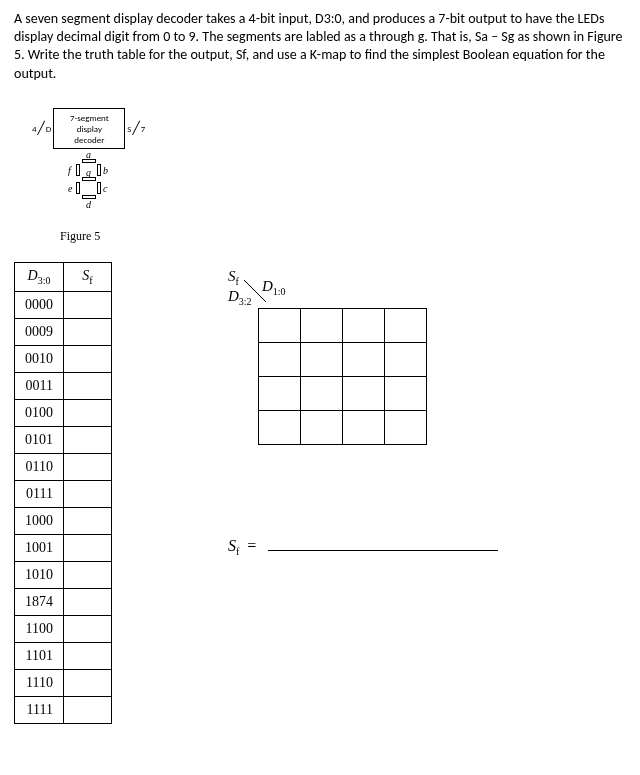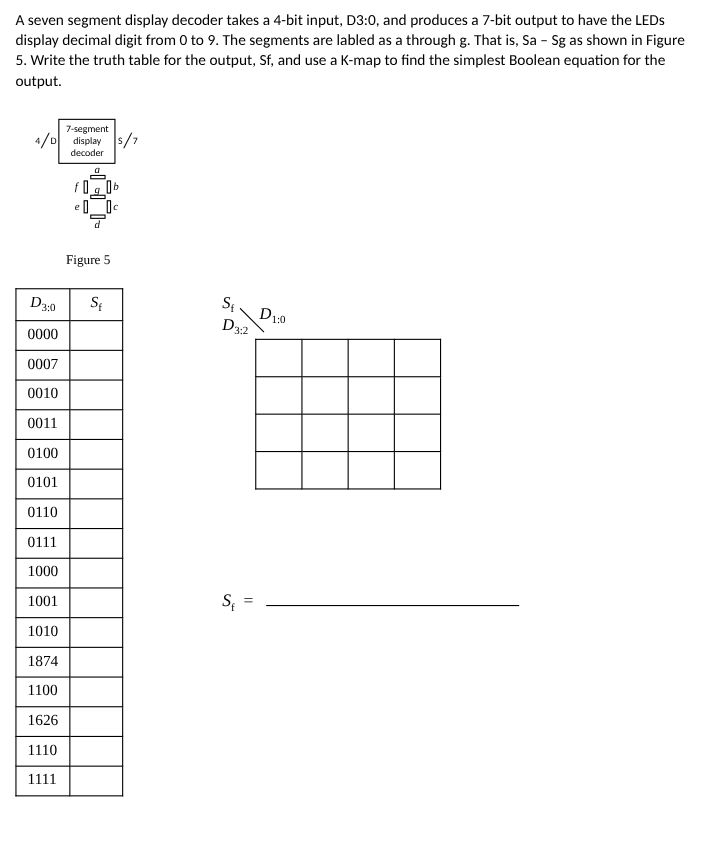--- a/index.html
+++ b/index.html
@@ -7,34 +7,34 @@
     margin: 0;
     padding: 10px 14px;
     font-family: Calibri, Arial, sans-serif;
     font-size: 14px;
     color: #000;
     width: 640px;
     background: #fff;
   }
   .problem { line-height: 1.3; margin-bottom: 25px; }
   .figure-area { margin: 6px 0 4px 18px; }
-  .decoder-box { border: 1px solid #000; font-size: 9px; text-align: center; padding: 3px 4px; position: relative; width: 52px; }
+  .decoder-box { border: 1px solid #000; font-size: 9px; text-align: center; padding: 3px 4px; position: relative; width: 72px; }
   .decoder-row { display: flex; align-items: center; }
   .bus { font-size: 9px; }
   .slash { font-size: 12px; margin: 0 1px; }
   .seven-seg { margin: 10px 0 0 40px; position: relative; width: 36px; height: 46px; }
   .seg-label { position:absolute; font-style: italic; font-size: 10px; font-family: 'Times New Roman', serif; }
   .seg-h { width: 14px; height: 4px; border: 1px solid #000; position: absolute; }
   .seg-v { width: 4px; height: 12px; border: 1px solid #000; position: absolute; }
   .figcap { font-family: 'Times New Roman', serif; font-size: 12px; margin: 24px 0 0 28px; }
-  .content-row { display:flex; margin-top: 18px; gap: 90px; }
+  .content-row { display:flex; margin-top: 18px; gap: 116px; }
   .truth-table { border-collapse: collapse; }
   .truth-table th, .truth-table td {
     border: 1px solid #000; font-family: 'Times New Roman', serif;
-    font-size: 14px; padding: 5px 10px; text-align: left; min-width: 48px;
+    font-size: 14px; padding: 5px 10px; text-align: right; min-width: 48px;
   }
   .truth-table th { font-weight: normal; text-align: center; font-style: italic; }
   .sub { font-size: 10px; vertical-align: sub; font-style: normal; }
   .kmap-area { padding-top: 6px; }
   .kmap-labels { font-family: 'Times New Roman', serif; font-style: italic; font-size: 15px; }
   .kmap-grid { border-collapse: collapse; margin-left: 30px; }
   .kmap-grid td { border: 1px solid #000; width: 42px; height: 34px; }
   .kmap-header { position:relative; height: 40px; }
   .diag { position:absolute; width: 30px; height: 30px; }
   .eqline { margin-top: 92px; font-family: 'Times New Roman', serif; font-style: italic; font-size: 16px; }
@@ -86,21 +86,21 @@
       <tbody>
           <tr>
         <th><span>D</span><span class="sub">3:0</span></th>
         <th><span>S</span><span class="sub">f</span></th>
       </tr>
       <tr>
             <td>0000</td>
             <td></td>
           </tr>
       <tr>
-            <td>0007</td>
+            <td>0009</td>
             <td></td>
           </tr>
       <tr>
             <td>0010</td>
             <td></td>
           </tr>
       <tr>
             <td>0011</td>
             <td></td>
           </tr>
@@ -134,21 +134,21 @@
           </tr>
       <tr>
             <td>1874</td>
             <td></td>
           </tr>
       <tr>
             <td>1100</td>
             <td></td>
           </tr>
       <tr>
-            <td>1626</td>
+            <td>1101</td>
             <td></td>
           </tr>
       <tr>
             <td>1110</td>
             <td></td>
           </tr>
       <tr>
             <td>1111</td>
             <td></td>
           </tr>

